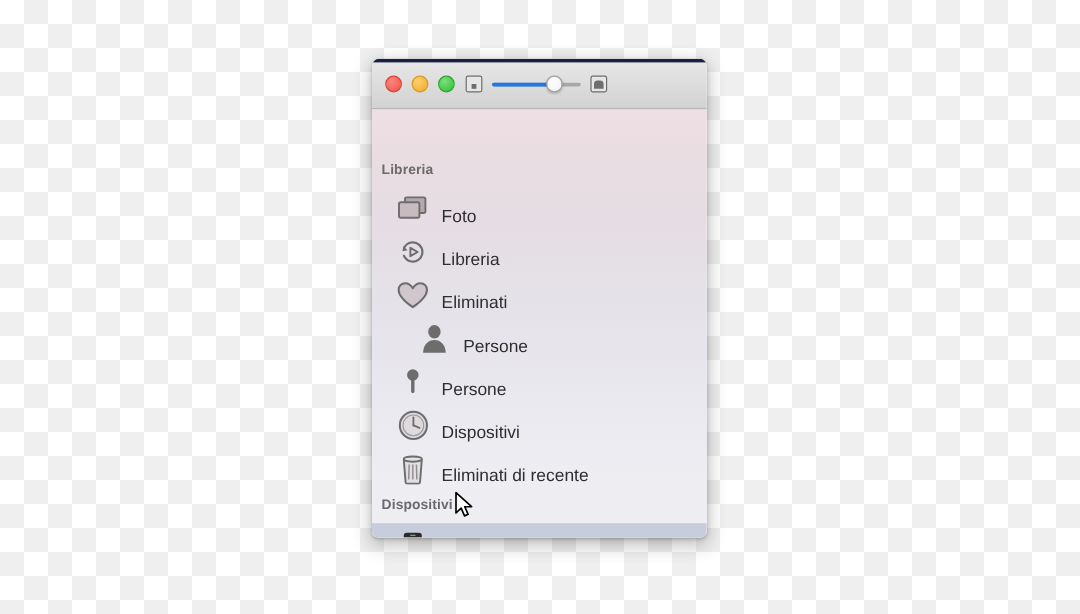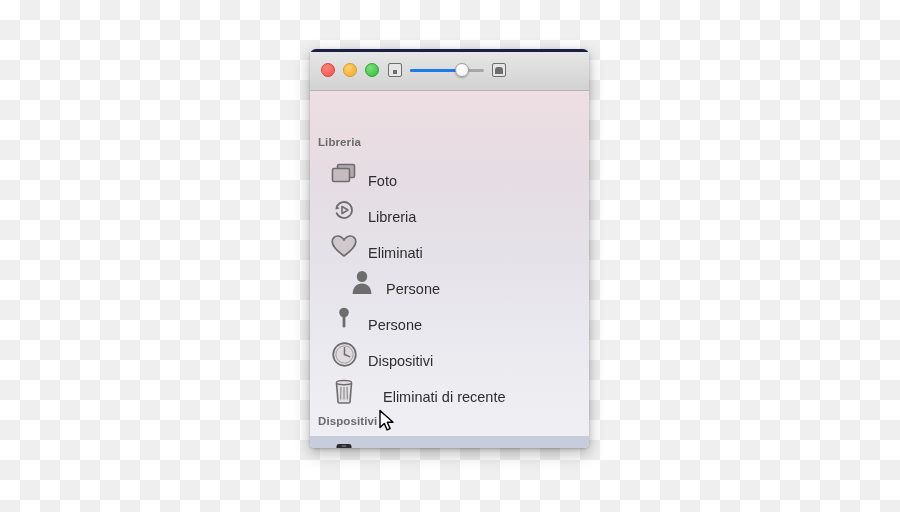--- a/index.html
+++ b/index.html
@@ -184,21 +184,21 @@
     margin-left: 6px;
     white-space: nowrap;
   }
 
   .r0 { top: 62px; }
   .r1 { top: 98px; }
   .r2 { top: 134px; }
   .r3 { top: 170px; padding-left: 18px; }
   .r4 { top: 206px; }
   .r5 { top: 242px; }
-  .r6 { top: 278px; gap: 15px; }
+  .r6 { top: 278px; }
   .rdev0 { top: 345px; }
 
   svg { display: block; }
 
   
   .cursor {
     position: absolute;
     left: 378px;
     top: 409px;
     z-index: 50;

